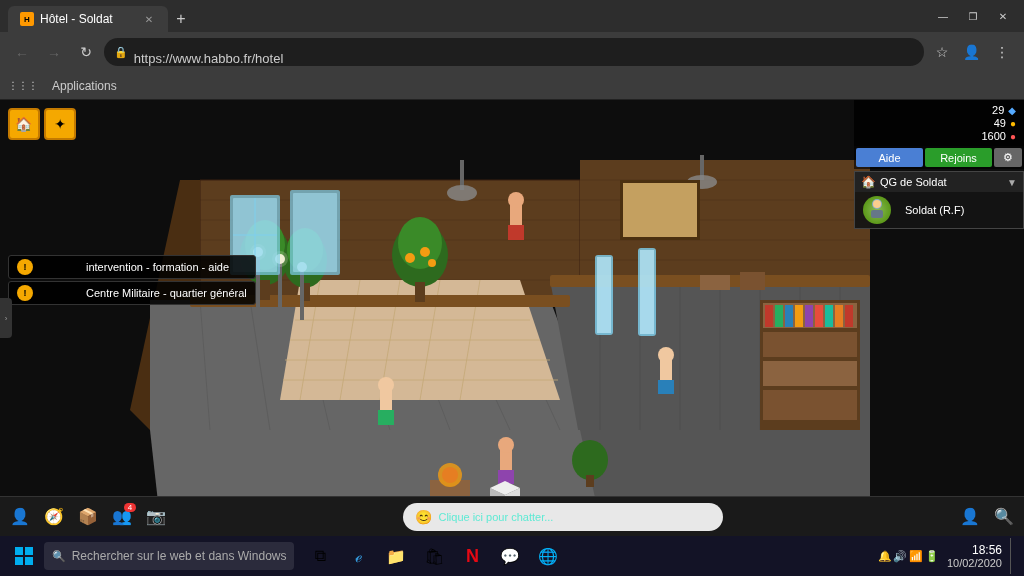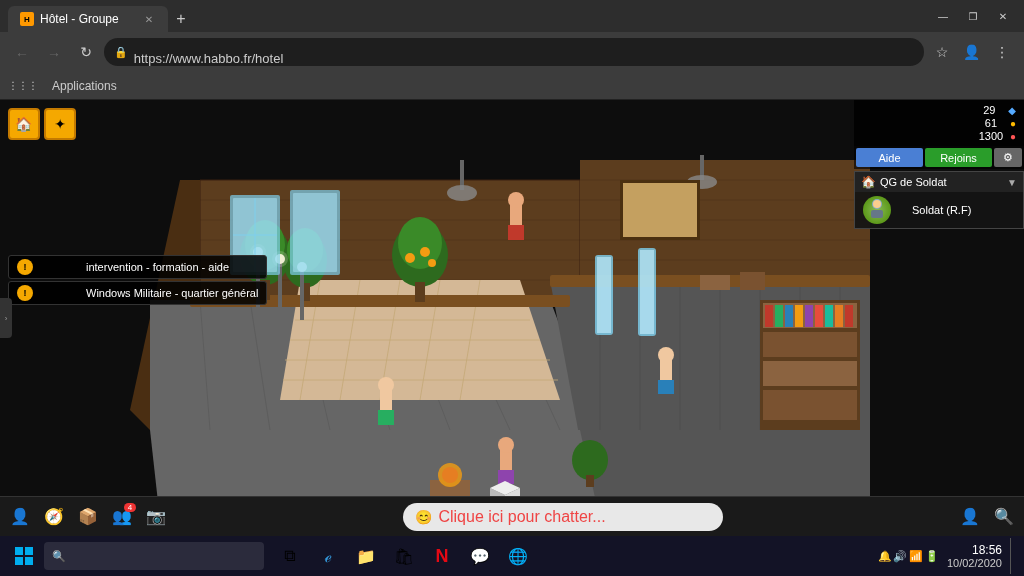--- a/index.html
+++ b/index.html
@@ -213,21 +213,21 @@
       display: flex;
       flex-direction: column;
       gap: 1px;
     }
     .stat-row {
       display: flex;
       align-items: center;
       justify-content: flex-end;
       gap: 4px;
     }
-    .stat-value { color: #fff; font-size: 11px; min-width: 30px; text-align: center; }
+    .stat-value { color: #fff; font-size: 11px; min-width: 30px; text-align: right; }
     .stat-icon { font-size: 10px; }
     .stat-icon.diamond { color: #5af; }
     .stat-icon.coin { color: #fb0; }
     .stat-icon.pixel { color: #f55; }
 
     .hud-buttons {
       display: flex;
       gap: 2px;
       padding: 2px;
       background: rgba(0,0,0,0.6);
@@ -278,21 +278,21 @@
       padding: 3px 6px;
       gap: 4px;
     }
     .group-icon { font-size: 12px; color: #aaa; }
     .group-title { color: #fff; font-size: 11px; flex: 1; }
     .group-dropdown { color: #aaa; font-size: 10px; cursor: pointer; }
     .group-member {
       padding: 4px 8px;
       display: flex;
       align-items: center;
-      gap: 21px;
+      gap: 14px;
     }
     .member-avatar {
       width: 28px; height: 28px;
       background: radial-gradient(circle, #8b5, #4a8a00);
       border-radius: 50%;
       display: flex; align-items: center; justify-content: center;
       font-size: 12px;
       color: #fff;
       overflow: hidden;
     }
@@ -345,21 +345,21 @@
       background: rgba(255,255,255,0.9);
       border-radius: 14px;
       display: flex;
       align-items: center;
       padding: 0 12px;
       gap: 6px;
     }
     .chat-emoji-btn {
       font-size: 14px; cursor: pointer; color: #666;
     }
-    .chat-placeholder { color: #ef4444; font-size: 16px; }
+    .chat-placeholder { color: #5eead4; font-size: 11px; }
     .taskbar-right {
       display: flex;
       align-items: center;
       gap: 2px;
     }
 
     
     .win-taskbar {
       height: 40px;
       background: rgba(20,20,40,0.95);
@@ -420,21 +420,21 @@
 </head>
 <body>
 
 <div class="browser-chrome">
   <div class="title-bar">
     <div class="tab-bar">
       <div class="tab active">
         <div class="tab-favicon">
             <span>H</span>
           </div>
-        <span>Hôtel - Groupe</span>
+        <span>Hôtel - Soldat</span>
         <span class="tab-close">✕</span>
       </div>
       <div class="new-tab-btn">+</div>
     </div>
     <div class="window-controls">
       <div class="win-btn">—</div>
       <div class="win-btn">❐</div>
       <div class="win-btn close">✕</div>
     </div>
   </div>
@@ -622,38 +622,38 @@
     </div>
   </div>
 
   <div class="room-labels">
     <div class="room-label">
       <div class="label-icon">!</div>
       <span class="label-text">intervention - formation - aide</span>
     </div>
     <div class="room-label">
       <div class="label-icon">!</div>
-      <span class="label-text">Windows Militaire - quartier général</span>
+      <span class="label-text">Centre Militaire - quartier général</span>
     </div>
   </div>
 
   <div class="side-toggle">›</div>
 
   <div class="hud-panel">
     <div class="hud-stats">
       <div class="stat-row">
         <span class="stat-value">29</span>
         <span class="stat-icon diamond">◆</span>
       </div>
       <div class="stat-row">
-        <span class="stat-value">61</span>
+        <span class="stat-value">49</span>
         <span class="stat-icon coin">●</span>
       </div>
       <div class="stat-row">
-        <span class="stat-value">1300</span>
+        <span class="stat-value">1600</span>
         <span class="stat-icon pixel">●</span>
       </div>
     </div>
     <div class="hud-buttons">
       <button class="hud-btn-aide">Aide</button>
       <button class="hud-btn-rejoin">Rejoins</button>
       <button class="hud-btn-settings">⚙</button>
     </div>
     <div class="hud-group-panel">
       <div class="group-header">
@@ -716,20 +716,21 @@
   <div class="win-start">
     <svg width="20" height="20" viewBox="0 0 20 20">
       <rect x="1" y="1" width="8" height="8" fill="#00adef"></rect>
       <rect x="11" y="1" width="8" height="8" fill="#00adef"></rect>
       <rect x="1" y="11" width="8" height="8" fill="#00adef"></rect>
       <rect x="11" y="11" width="8" height="8" fill="#00adef"></rect>
     </svg>
   </div>
   <div class="win-search-bar">
     <span class="win-search-icon">🔍</span>
+    <span class="win-search-text">Rechercher sur le web et dans Windows</span>
   </div>
   <div class="win-taskbar-icons">
     <div class="win-task-icon">⧉</div>
     <div class="win-task-icon" style="color:#3498db;">ℯ</div>
     <div class="win-task-icon">📁</div>
     <div class="win-task-icon">🛍</div>
     <div class="win-task-icon" style="color:#e50914;font-weight:bold;font-size:18px;">N</div>
     <div class="win-task-icon">💬</div>
     <div class="win-task-icon">🌐</div>
   </div>

